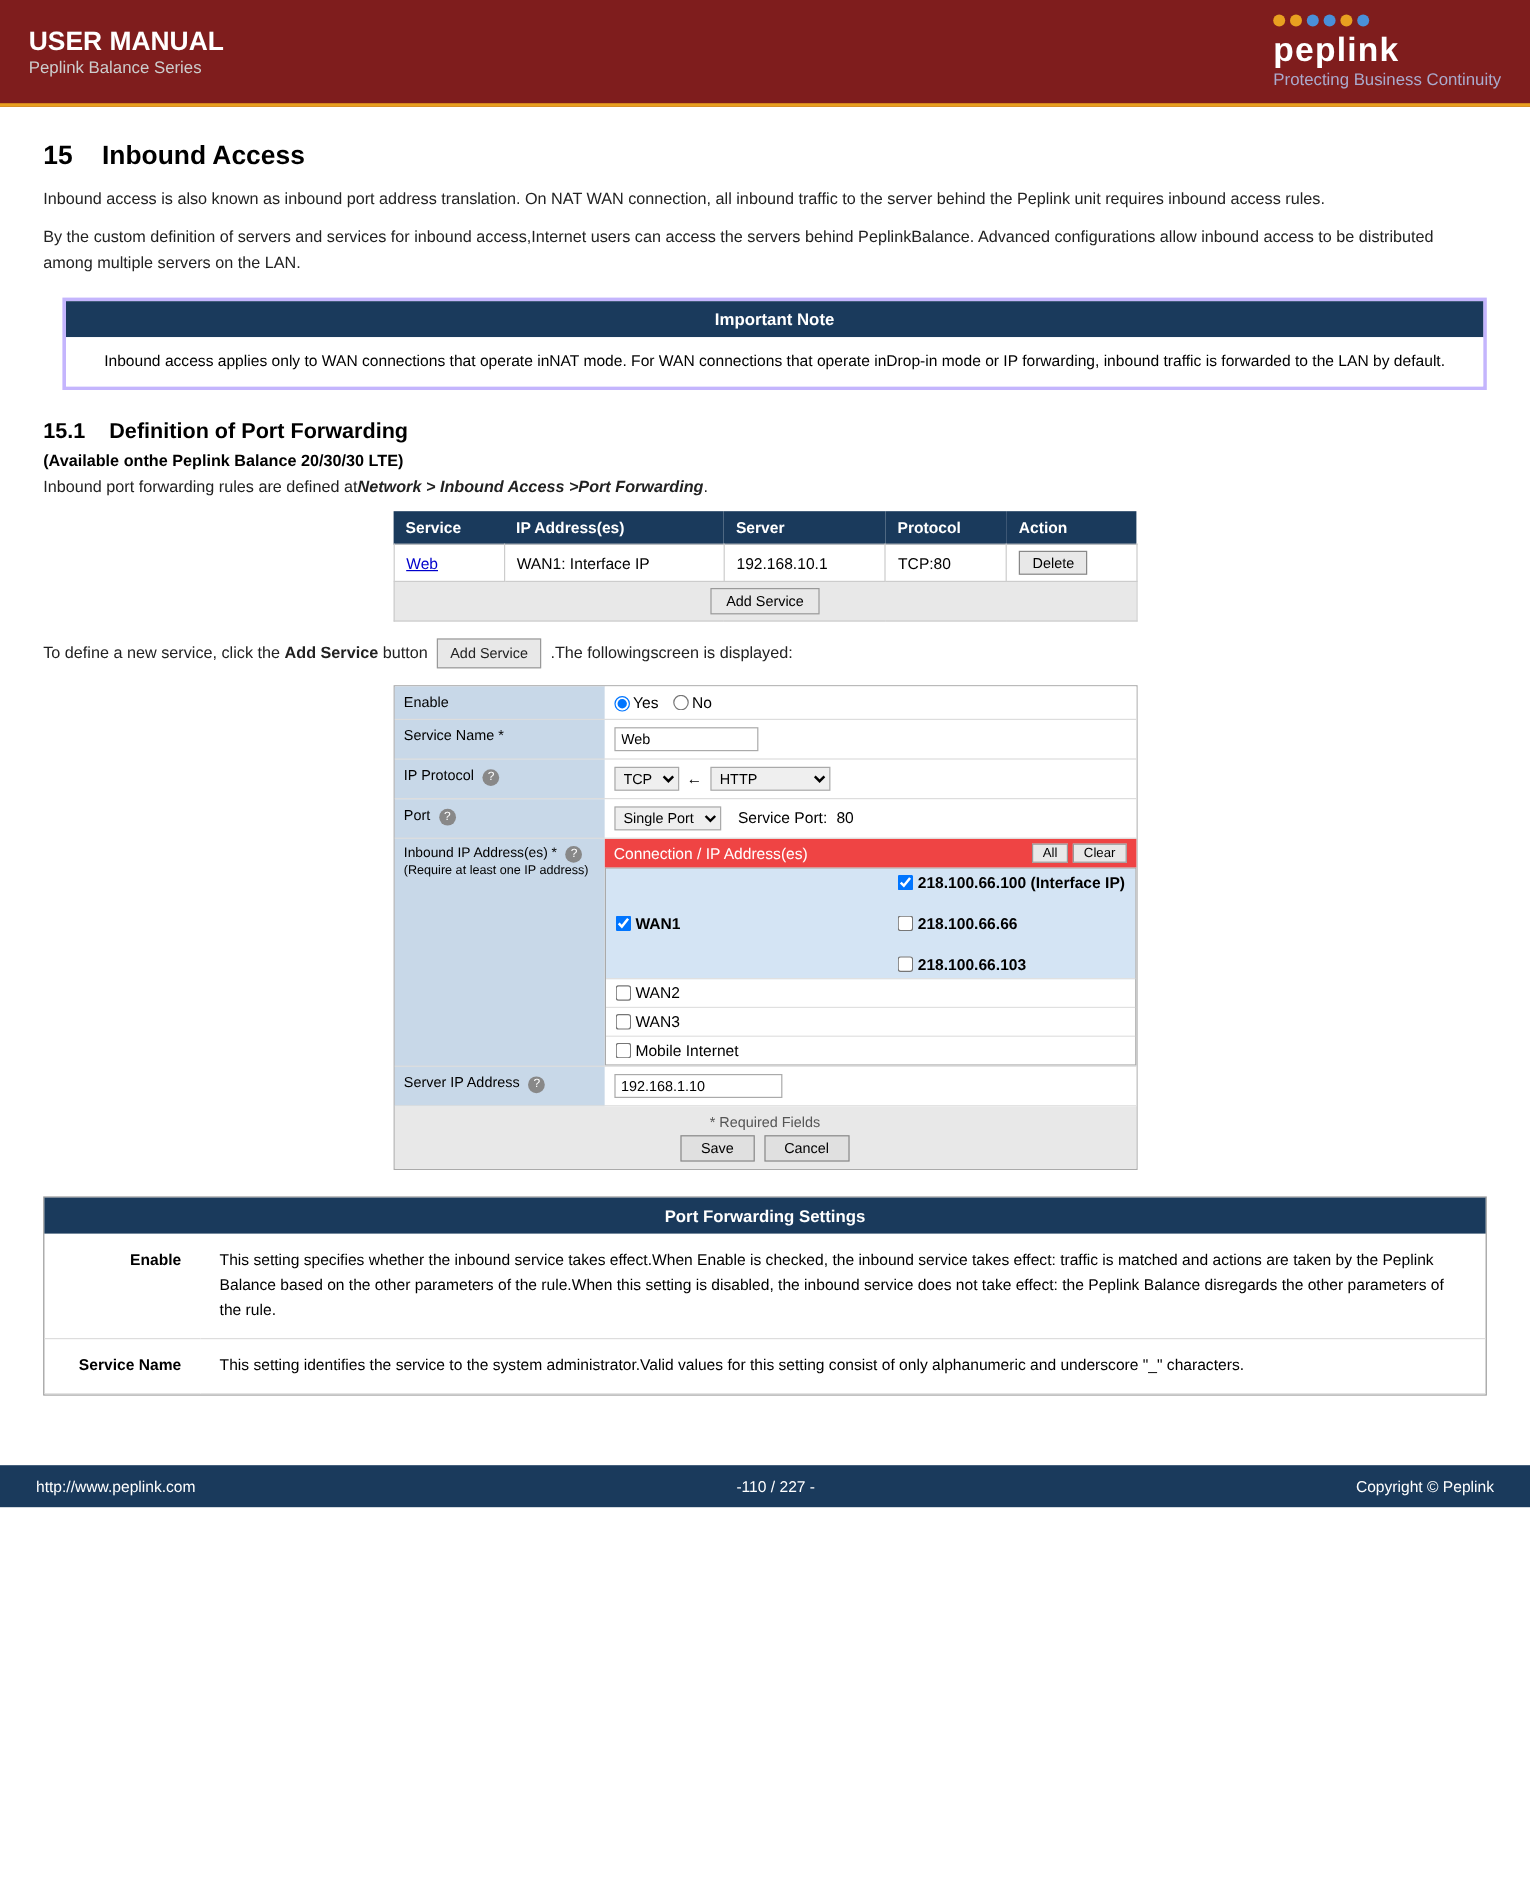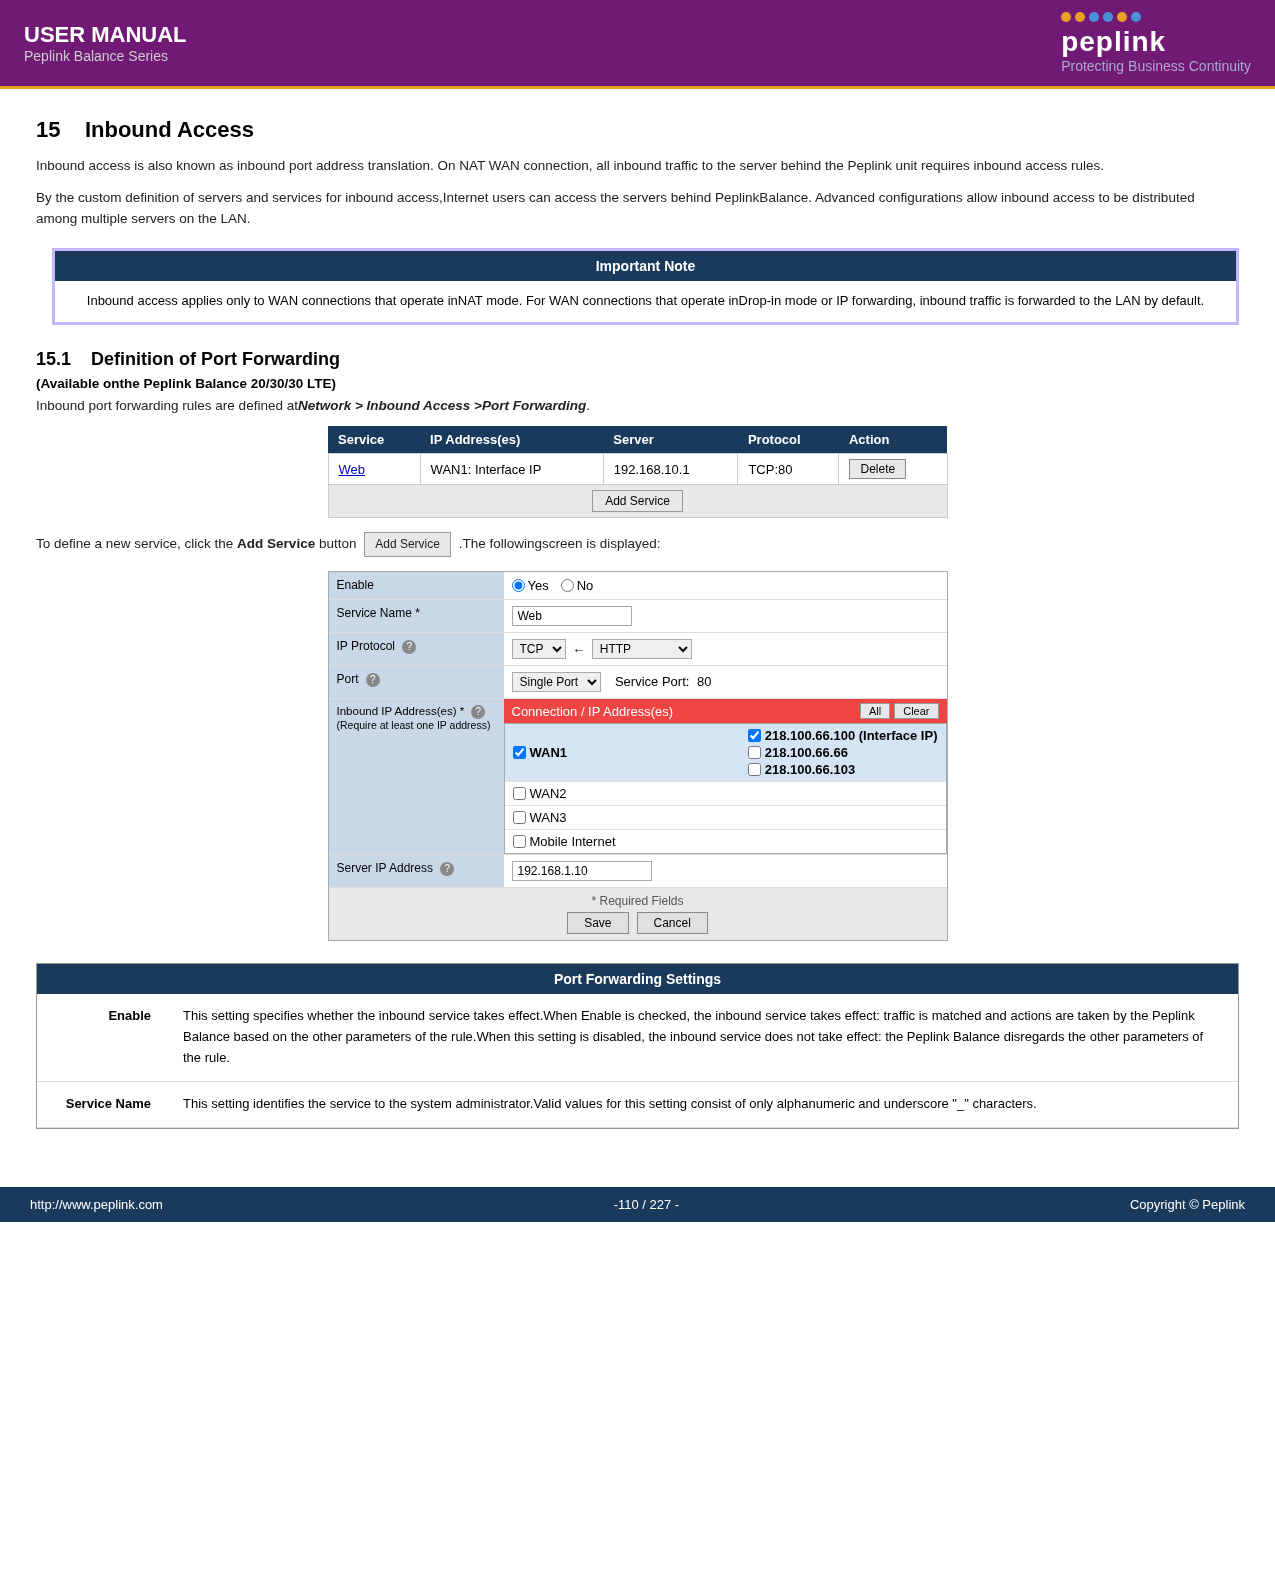--- a/index.html
+++ b/index.html
@@ -7,21 +7,21 @@
       font-family: Arial, sans-serif;
       font-size: 14px;
       background: #fff;
       width: 1275px;
       min-height: 1570px;
       color: #000;
     }
 
     
     .header {
-      background: #701a75;
+      background: #7f1d1d;
       padding: 12px 24px;
       display: flex;
       justify-content: space-between;
       align-items: center;
       border-bottom: 3px solid #e8a020;
     }
     .header-left .title {
       color: #fff;
       font-size: 22px;
       font-weight: bold;
@@ -240,21 +240,21 @@
       gap: 8px;
     }
     .ip-row-wan1-header {
       background: #d4e4f4;
       font-weight: bold;
     }
     .ip-right {
       margin-left: auto;
       display: flex;
       flex-direction: column;
-      gap: 2px;
+      gap: 19px;
     }
     .checkbox-item { display: flex; align-items: center; gap: 4px; }
 
     .form-footer {
       background: #e8e8e8;
       padding: 6px;
       text-align: center;
       font-size: 12px;
       color: #555;
     }
@@ -408,21 +408,21 @@
   </p>
 
   <div class="form-wrap">
     <table class="form-table">
       <tbody>
 
         <tr>
           <td class="form-label-cell">Enable</td>
           <td class="form-value-cell">
             <div class="radio-group">
-              <label style="display:flex;align-items:center;gap:3px;">
+              <label style="display:flex;align-items:flex-end;gap:3px;">
                 <input type="radio" name="enable" checked="" style="">
                 <span>Yes</span>
               </label>
               <label style="display:flex;align-items:center;gap:3px;">
                 <input type="radio" name="enable" style="">
                 <span>No</span>
               </label>
             </div>
           </td>
         </tr>

